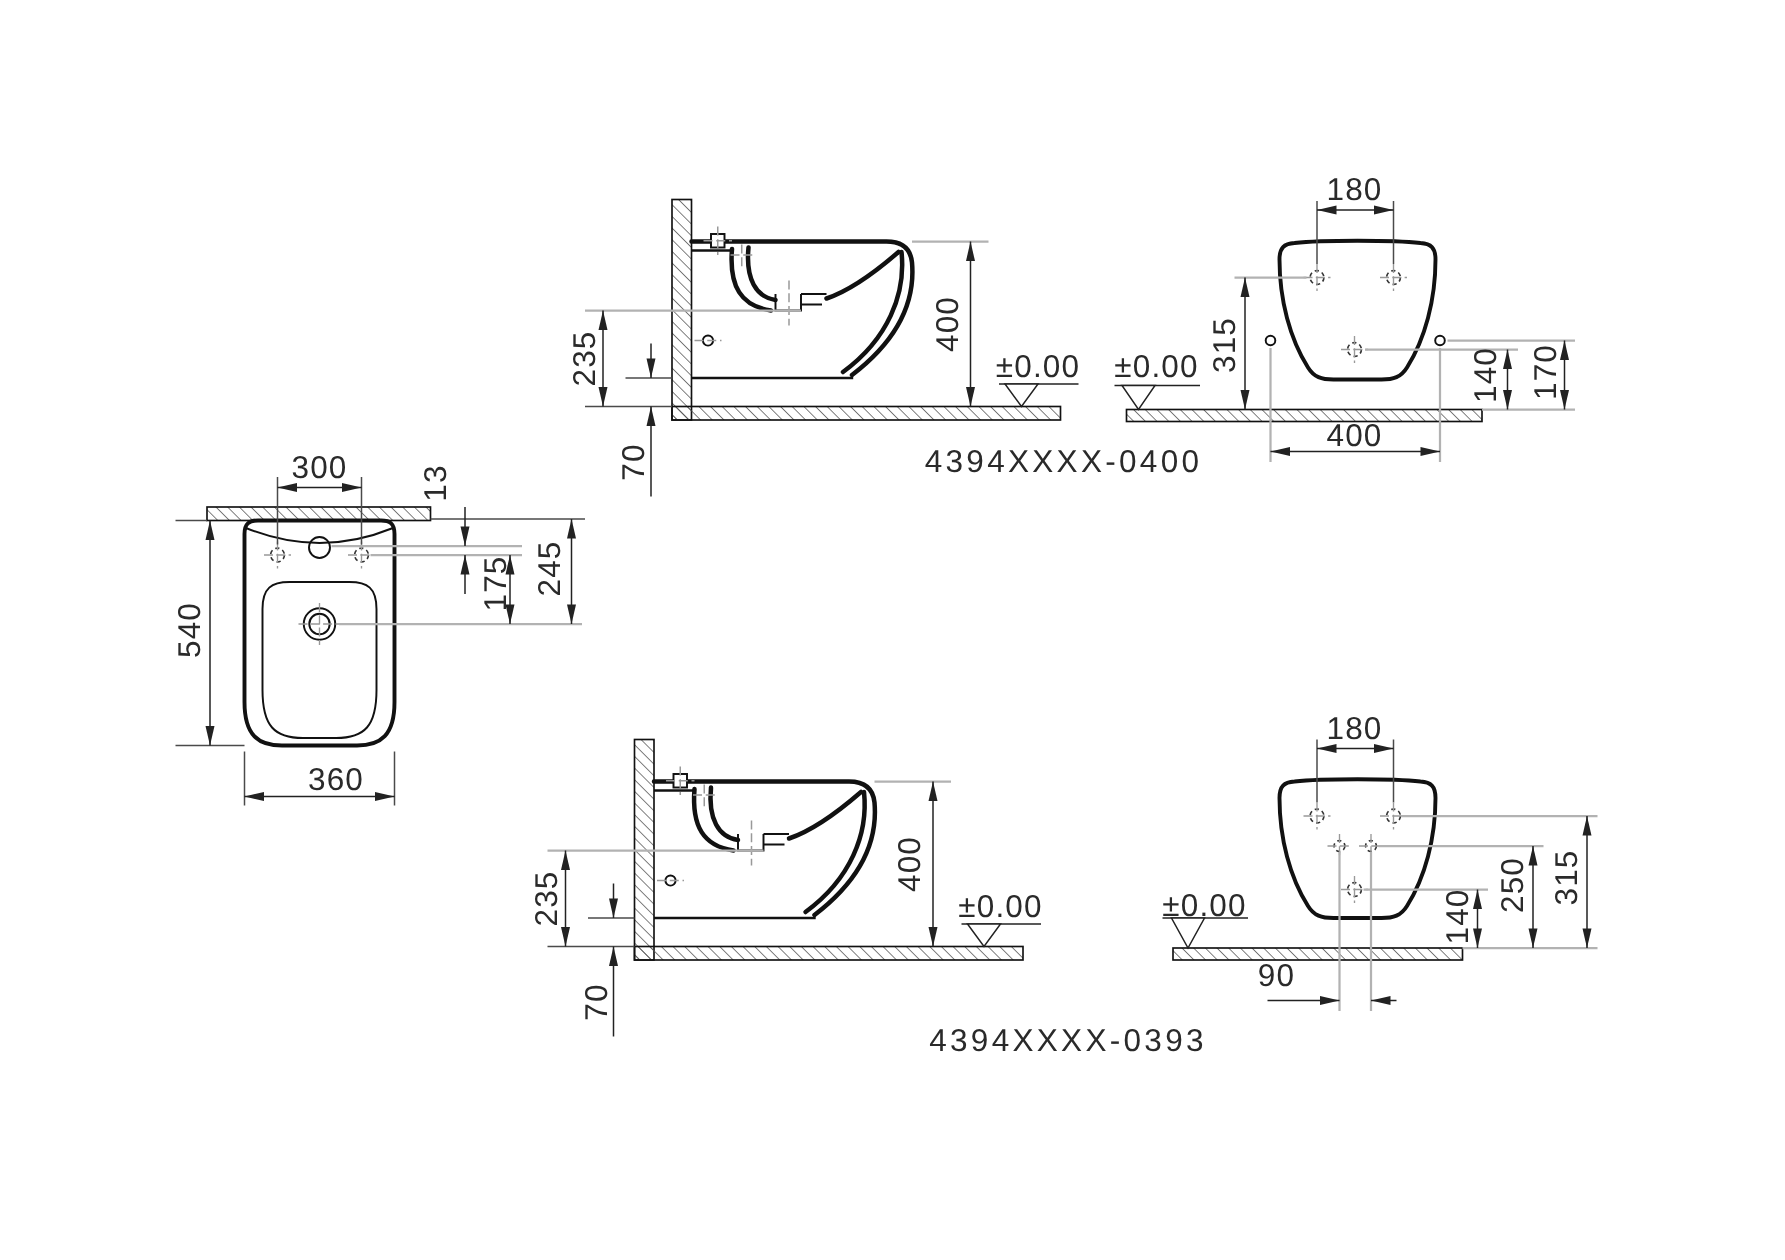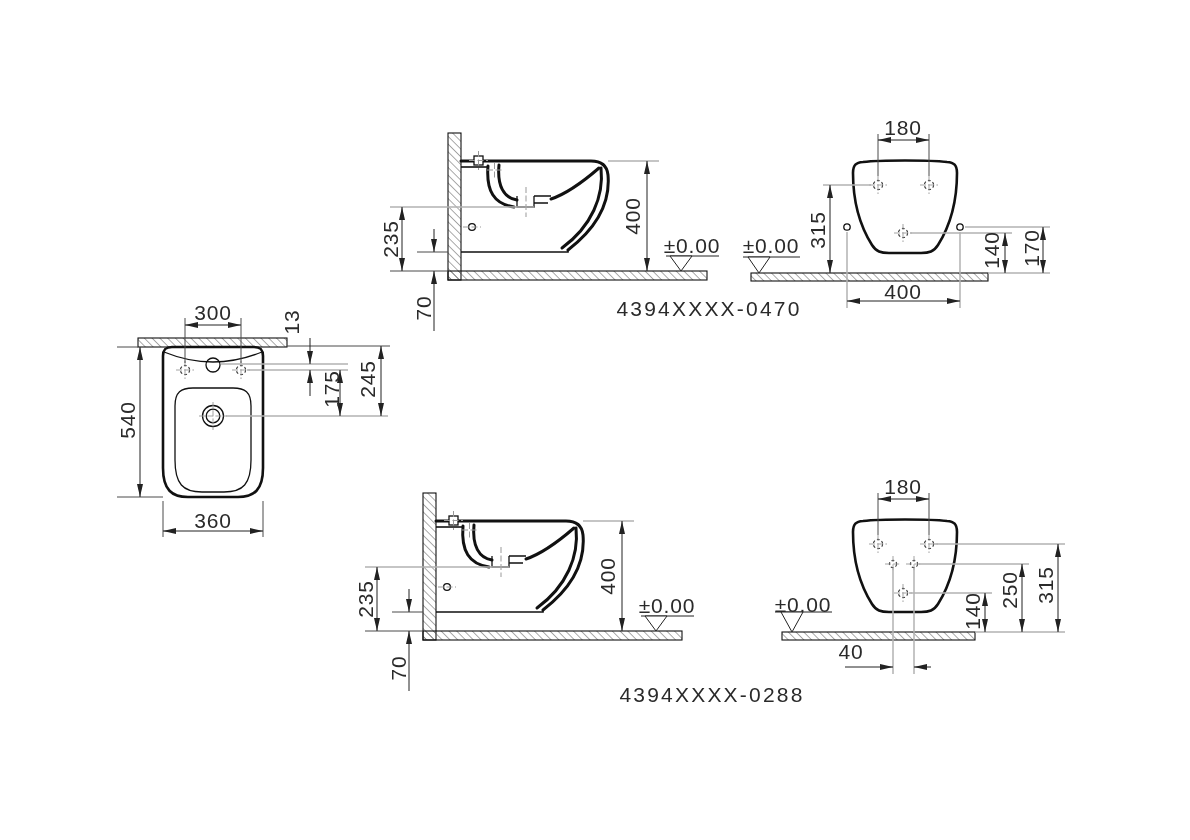--- a/index.html
+++ b/index.html
@@ -254,42 +254,42 @@
       <line class="dim" x1="775" y1="612" x2="832" y2="612"></line>
       <path class="datum" d="M781,612 L803,612 L792,632 Z"></path>
     </g>
   </g>
 </svg>
 
 <span class="lbl rot" style="left:390px;top:239px">235</span>
 <span class="lbl rot" style="left:632px;top:216px">400</span>
 <span class="lbl rot" style="left:423px;top:308px">70</span>
 <span class="lbl" style="left:692px;top:245px">±0.00</span>
-<span class="lbl code" style="left:709px;top:308px">4394XXXX-0470</span>
+<span class="lbl code" style="left:709px;top:308px">4394XXXX-0400</span>
 
 <span class="lbl" style="left:903px;top:127px">180</span>
 <span class="lbl rot" style="left:817px;top:230px">315</span>
 <span class="lbl rot" style="left:991px;top:250px">140</span>
 <span class="lbl rot" style="left:1031px;top:248px">170</span>
 <span class="lbl" style="left:903px;top:291px">400</span>
 <span class="lbl" style="left:771px;top:245px">±0.00</span>
 
 <span class="lbl" style="left:213px;top:312px">300</span>
 <span class="lbl rot" style="left:291px;top:322px">13</span>
 <span class="lbl rot" style="left:331px;top:389px">175</span>
 <span class="lbl rot" style="left:367px;top:379px">245</span>
 <span class="lbl rot" style="left:127px;top:420px">540</span>
-<span class="lbl" style="left:213px;top:520px">360</span>
+<span class="lbl" style="left:224px;top:520px">360</span>
 
 <span class="lbl rot" style="left:365px;top:599px">235</span>
 <span class="lbl rot" style="left:607px;top:576px">400</span>
 <span class="lbl rot" style="left:398px;top:668px">70</span>
 <span class="lbl" style="left:667px;top:605px">±0.00</span>
-<span class="lbl code" style="left:712px;top:694px">4394XXXX-0288</span>
+<span class="lbl code" style="left:712px;top:694px">4394XXXX-0393</span>
 
 <span class="lbl" style="left:903px;top:486px">180</span>
 <span class="lbl rot" style="left:1045px;top:585px">315</span>
 <span class="lbl rot" style="left:1009px;top:590px">250</span>
 <span class="lbl rot" style="left:972px;top:611px">140</span>
-<span class="lbl" style="left:851px;top:651px">40</span>
+<span class="lbl" style="left:851px;top:651px">90</span>
 <span class="lbl" style="left:803px;top:604px">±0.00</span>
 
 </div>
 
 </body></html>

